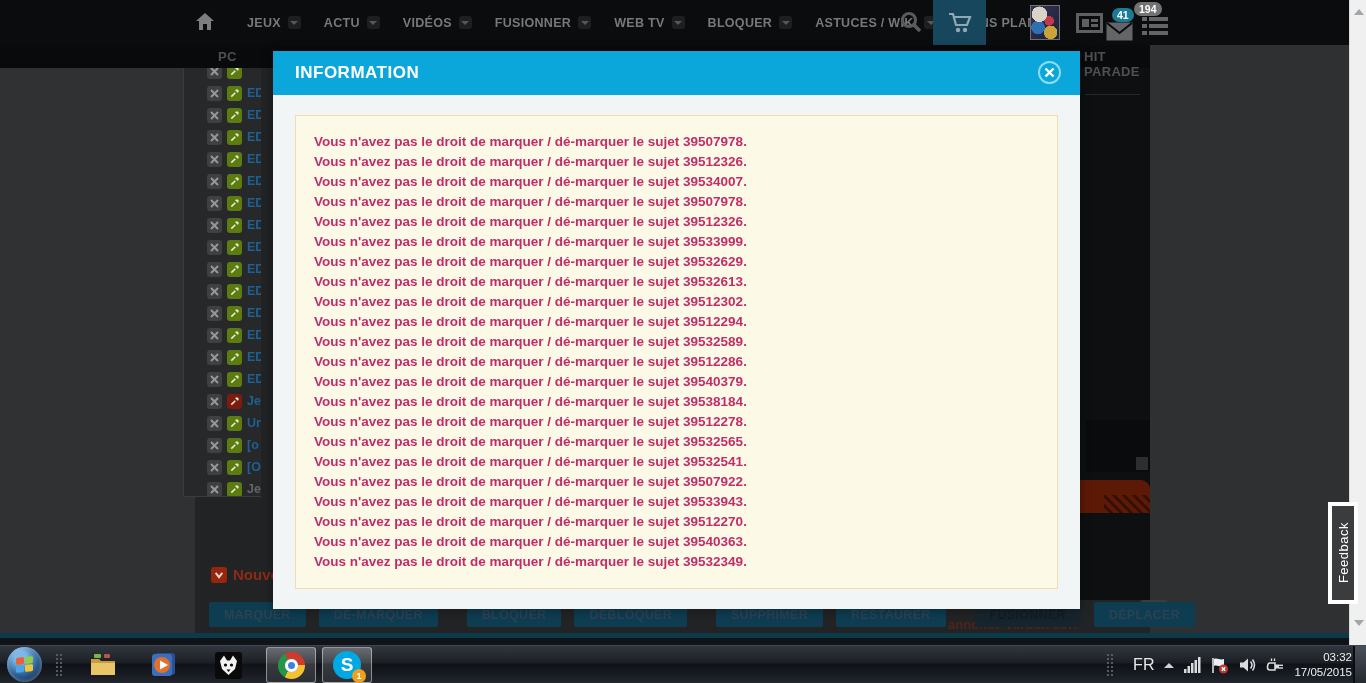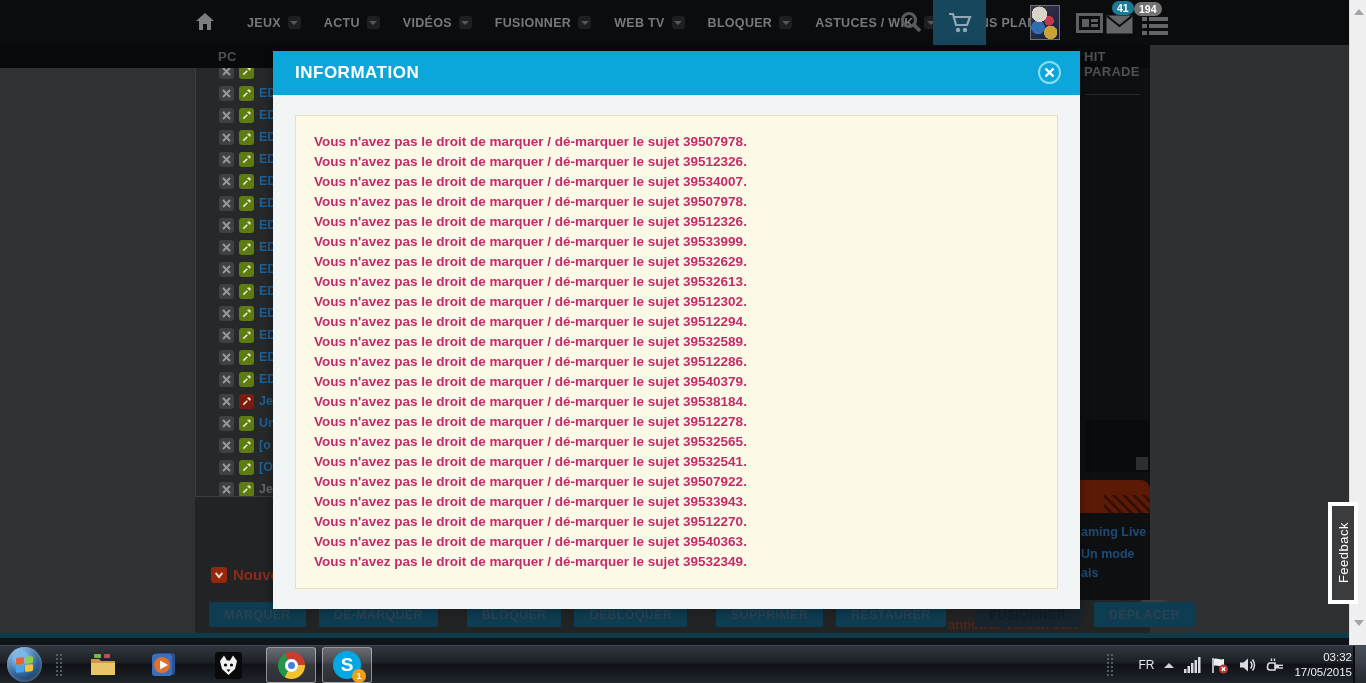--- a/index.html
+++ b/index.html
@@ -17,40 +17,40 @@
   .dd i{display:block;width:0;height:0;border-left:4px solid transparent;border-right:4px solid transparent;border-top:4px solid #55585b;}
   #search-btn{position:absolute;left:899px;top:10px;width:26px;height:26px;}
   #cart-btn{position:absolute;left:933px;top:0;width:53px;height:45px;background:#17475d;display:flex;align-items:center;justify-content:center;}
   #avatar{position:absolute;left:1030px;top:5px;width:30px;height:35px;border:1px solid #6e7072;
     background:radial-gradient(circle at 30% 25%,#d8d4c8 0 24%,transparent 25%),
                radial-gradient(circle at 65% 45%,#c23a4a 0 18%,transparent 19%),
                radial-gradient(circle at 25% 65%,#2e6fb4 0 22%,transparent 23%),
                radial-gradient(circle at 70% 80%,#caa23a 0 20%,transparent 21%),
                linear-gradient(135deg,#3a3050,#16233c);}
   #news-ic{position:absolute;left:1076px;top:13px;}
-  #mail-wrap{position:absolute;left:1106px;top:1px;width:34px;height:34px;}
+  #mail-wrap{position:absolute;left:1106px;top:8px;width:34px;height:34px;}
   .badge{position:absolute;color:#fff;font-size:10.5px;font-weight:bold;border-radius:9px;padding:1px 5px;line-height:12px;}
   #mail-badge{left:6px;top:0;background:#1b7b96;}
   #list-wrap{position:absolute;left:1140px;top:2px;width:36px;height:36px;}
   #notif-badge{left:-6px;top:0;background:#737373;}
 
   
   #subband{position:absolute;left:0;top:45px;width:1150px;height:23px;background:#090a0b;z-index:2;}
   .colhead{position:absolute;top:4px;color:#4e5153;font-weight:bold;font-size:13px;letter-spacing:.3px;}
   #pc-head{left:218px;} #hit-head{left:1084px;}
 
   
   #bg-left{position:absolute;left:0;top:68px;width:195px;height:566px;background:#2f3133;}
   #bg-center{position:absolute;left:195px;top:68px;width:955px;height:566px;background:#212325;}
   #bg-right{position:absolute;left:1150px;top:68px;width:199px;height:566px;background:#2e3032;}
   #teal-strip{position:absolute;left:0;top:633px;width:1349px;height:5px;background:#0d3a49;}
   #bottom-dark{position:absolute;left:0;top:638px;width:1349px;height:7px;background:#101317;}
 
   
-  #topic-list{position:absolute;left:195px;top:68px;width:78px;height:429px;background:#26282a;
+  #topic-list{position:absolute;left:183px;top:68px;width:78px;height:429px;background:#26282a;
     border-left:1px solid #393b3d;border-bottom:1px solid #3a3c3e;overflow:hidden;z-index:2;}
   .topic-row{height:22px;display:flex;align-items:center;padding-left:23px;gap:5px;}
   .topic-row:first-of-type{margin-top:-8px;}
   .xbox{width:15px;height:15px;background:#3e4042;border-radius:3px;flex:none;display:flex;align-items:center;justify-content:center;cursor:pointer;}
   .pin{width:15px;height:15px;background:#5d7c10;border-radius:3px;flex:none;display:flex;align-items:center;justify-content:center;cursor:pointer;}
   .topic-row.red .pin{background:#7c1b10;}
   .t-label{color:#1f6093;font-weight:bold;font-size:12.5px;white-space:nowrap;cursor:pointer;}
   .topic-row.muted .t-label{color:#63666a;}
 
   
@@ -122,21 +122,21 @@
     display:flex;align-items:center;justify-content:center;cursor:pointer;}
   #chrome-ic{width:27px;height:27px;border-radius:50%;position:relative;
     background:conic-gradient(from 90deg,#f2c231 0 120deg,#259648 0 240deg,#d03a2b 0 360deg);}
   #chrome-ic::after{content:"";position:absolute;left:7px;top:7px;width:13px;height:13px;border-radius:50%;
     background:#fff;box-shadow:inset 0 0 0 3px #fff, inset 0 0 0 10px #3f7fe0;}
   #skype-ic{width:28px;height:28px;border-radius:50%;background:#00a9e6;color:#fff;font-weight:bold;font-size:19px;
     display:flex;align-items:center;justify-content:center;position:relative;}
   #skype-badge{position:absolute;right:-5px;bottom:-4px;width:14px;height:14px;border-radius:50%;background:#efa11d;
     color:#fff;font-size:9px;font-weight:bold;display:flex;align-items:center;justify-content:center;}
   #tray{position:absolute;right:14px;top:0;height:38px;display:flex;align-items:center;gap:10px;}
-  #lang{color:#e6e8ea;font-size:12px;cursor:pointer;text-align:center;}
+  #lang{color:#e6e8ea;font-size:16px;cursor:pointer;text-align:center;}
   .tray-arrow{width:0;height:0;border-left:5px solid transparent;border-right:5px solid transparent;border-bottom:5px solid #d0d3d6;cursor:pointer;}
   #clock{color:#eceef0;font-size:11.5px;text-align:right;line-height:1.3;cursor:pointer;}
   #show-desktop{position:absolute;right:0;top:0;width:13px;height:38px;border-left:2px solid #0a0c0f;
     background:linear-gradient(#4a505a,#23272e);cursor:pointer;}
 </style>
 </head>
 <body>
 
 <div id="navbar">
   <span id="home-ic">
@@ -627,26 +627,20 @@
   <span class="nt-label">Nouve</span>
 </div>
 
 <div id="sidebar">
   <div id="sb-line"></div>
   <div id="sb-ad">
       <div class="mini"></div>
     </div>
   <div id="sb-banner">
       <div class="hatch"></div>
-    </div>
-  <div id="sb-frags">
-
-  <span>aming Live</span>
-      <span>Un mode</span>
-      <span>ais</span>
     </div>
 </div>
 
 <span id="annonce">annonce Verdun sort</span>
 <div id="scrolltop">
     <i></i>
   </div>
 
 <div id="action-btns">
 

